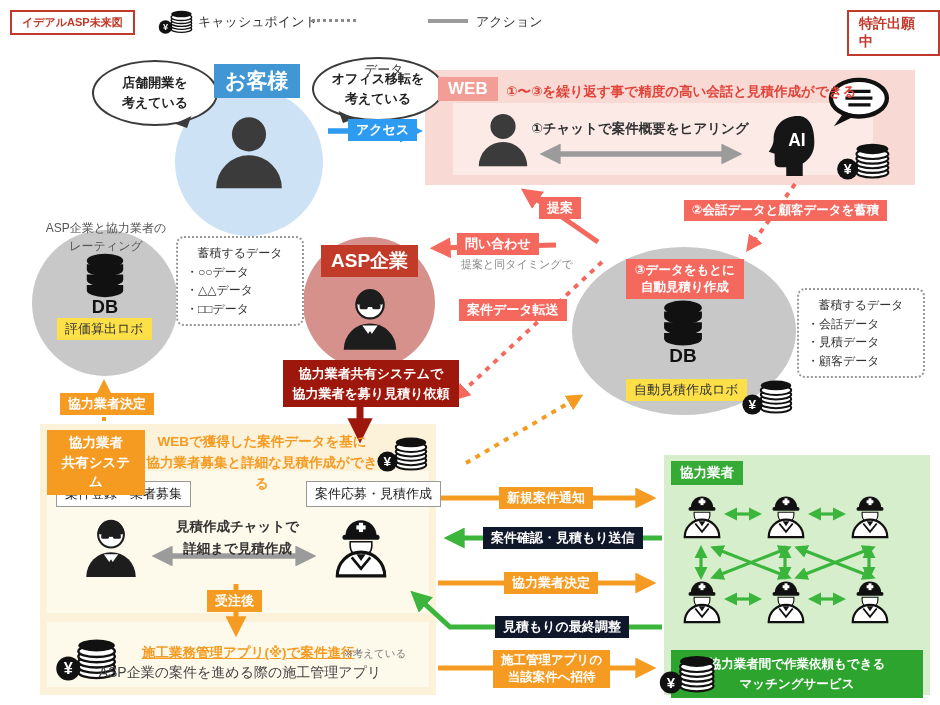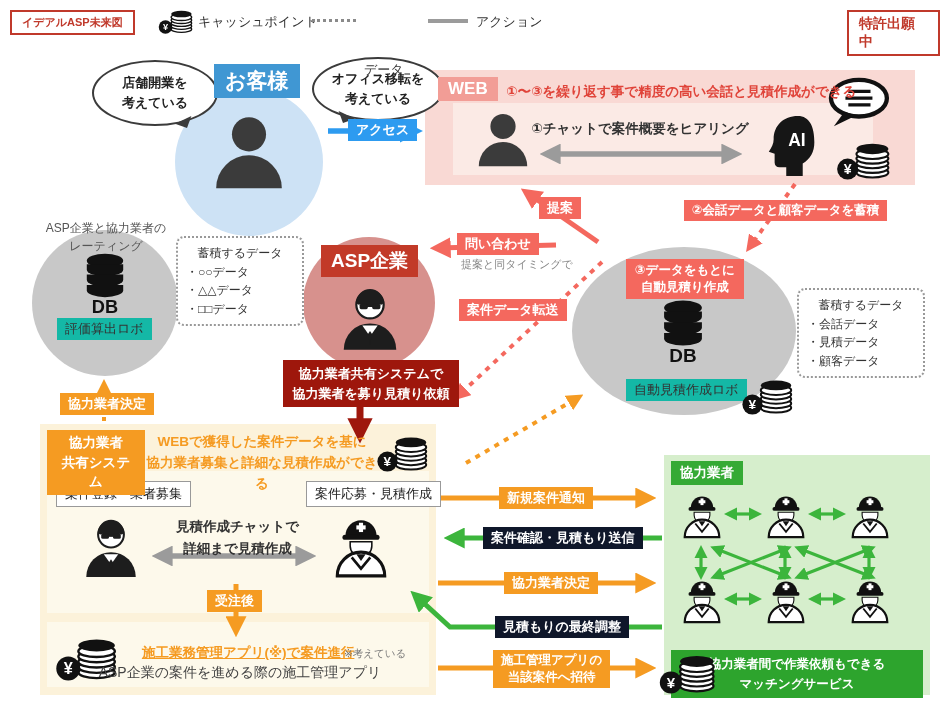--- a/index.html
+++ b/index.html
@@ -23,21 +23,21 @@
   .tag-green{background:#0f172a;}
   .tag-darkred{background:#9e170c;}
   
   .circle{border-radius:50%;}
   .bubble{background:#fff;border:2px solid #3b3b3b;border-radius:50%;
     display:flex;align-items:center;justify-content:center;
     font-size:13px;font-weight:bold;line-height:1.55;z-index:4;text-align:center;}
   .bubble:after{content:"";position:absolute;width:0;height:0;border:9px solid transparent;}
   .bubble.tail-r:after{bottom:-13px;right:20px;border-top-color:#3b3b3b;transform:rotate(-25deg);}
   .bubble.tail-l:after{bottom:-13px;left:20px;border-top-color:#3b3b3b;transform:rotate(25deg);}
-  .graybox{background:#14b8a6;color:#333;font-size:13px;padding:2px 8px;z-index:4;}
+  .graybox{background:#fde047;color:#333;font-size:13px;padding:2px 8px;z-index:4;}
   .wbox{border:1.5px solid #999;background:#fff;font-size:13px;padding:3px 8px;color:#222;z-index:4;}
   .dotted-box{border:2px dotted #999;border-radius:8px;background:#fff;padding:6px 8px;
     font-size:12px;color:#333;line-height:1.55;z-index:4;}
   .dotted-box .db-title{text-align:center;}
   svg.overlay{position:absolute;left:0;top:0;z-index:2;pointer-events:none;}
   .z3{z-index:3;} .z4{z-index:4;} .z5{z-index:5;} .z6{z-index:6;}
 </style>
 </head>
 <body>
 

